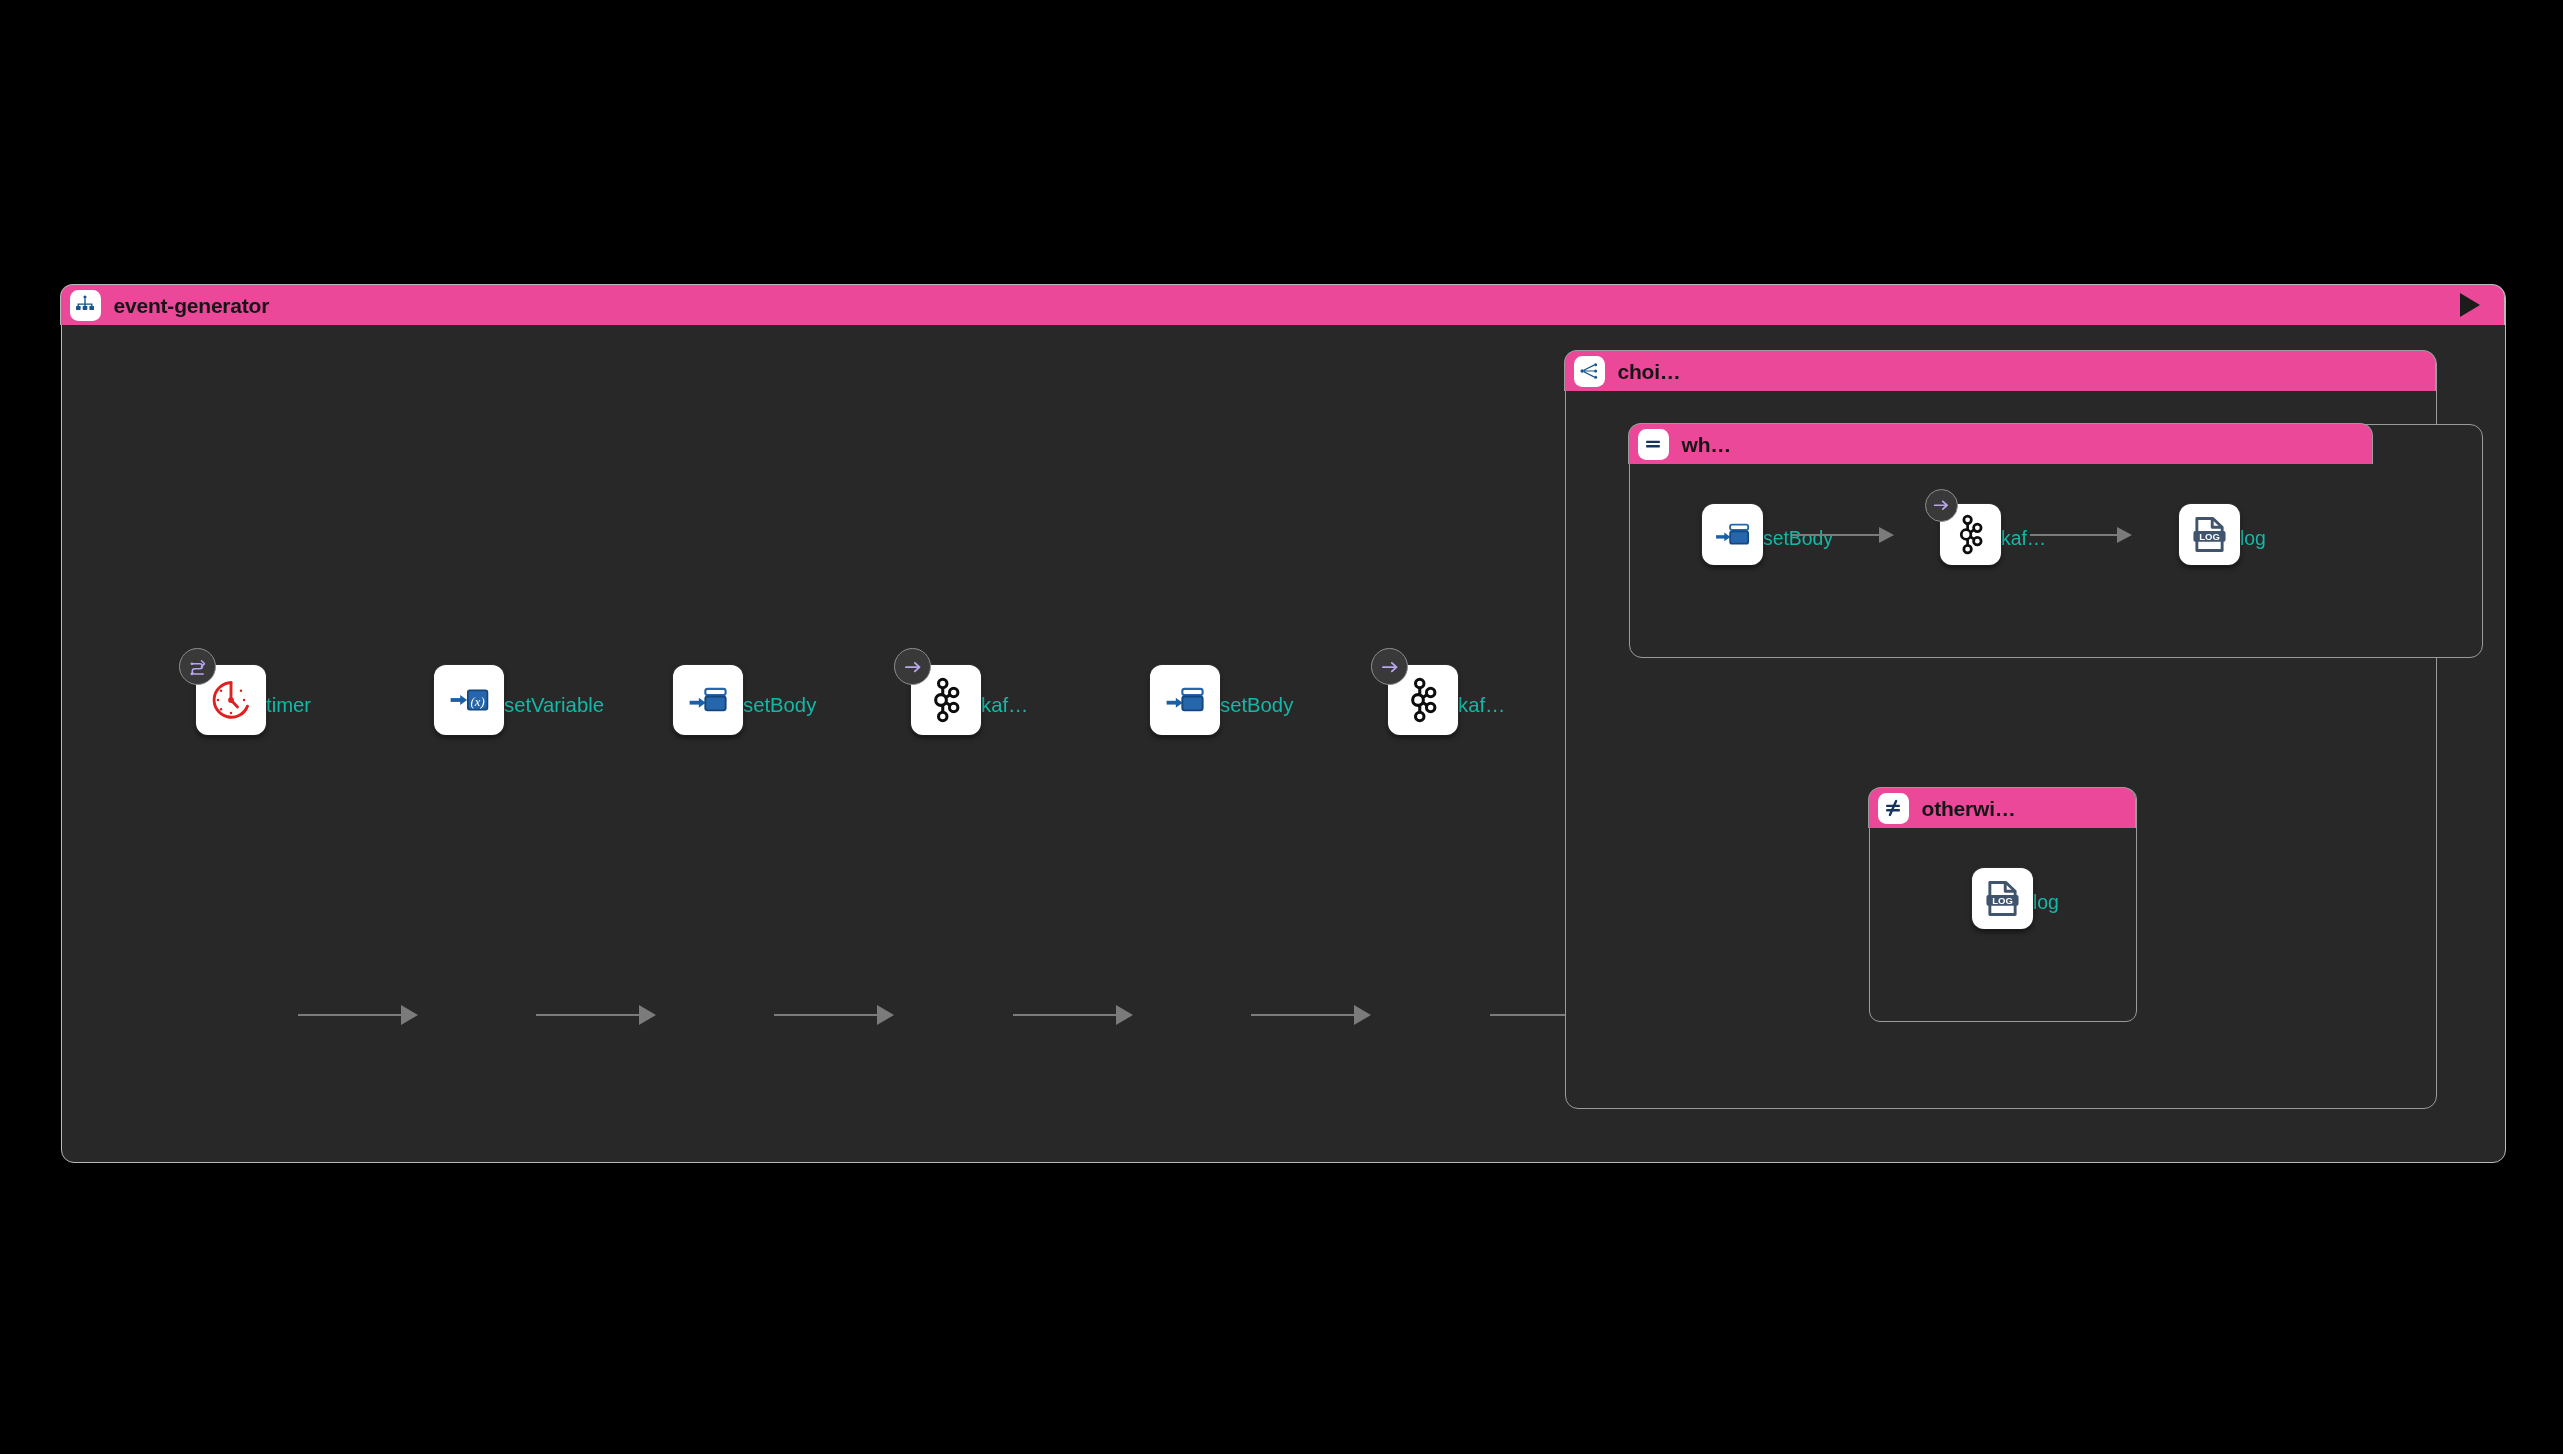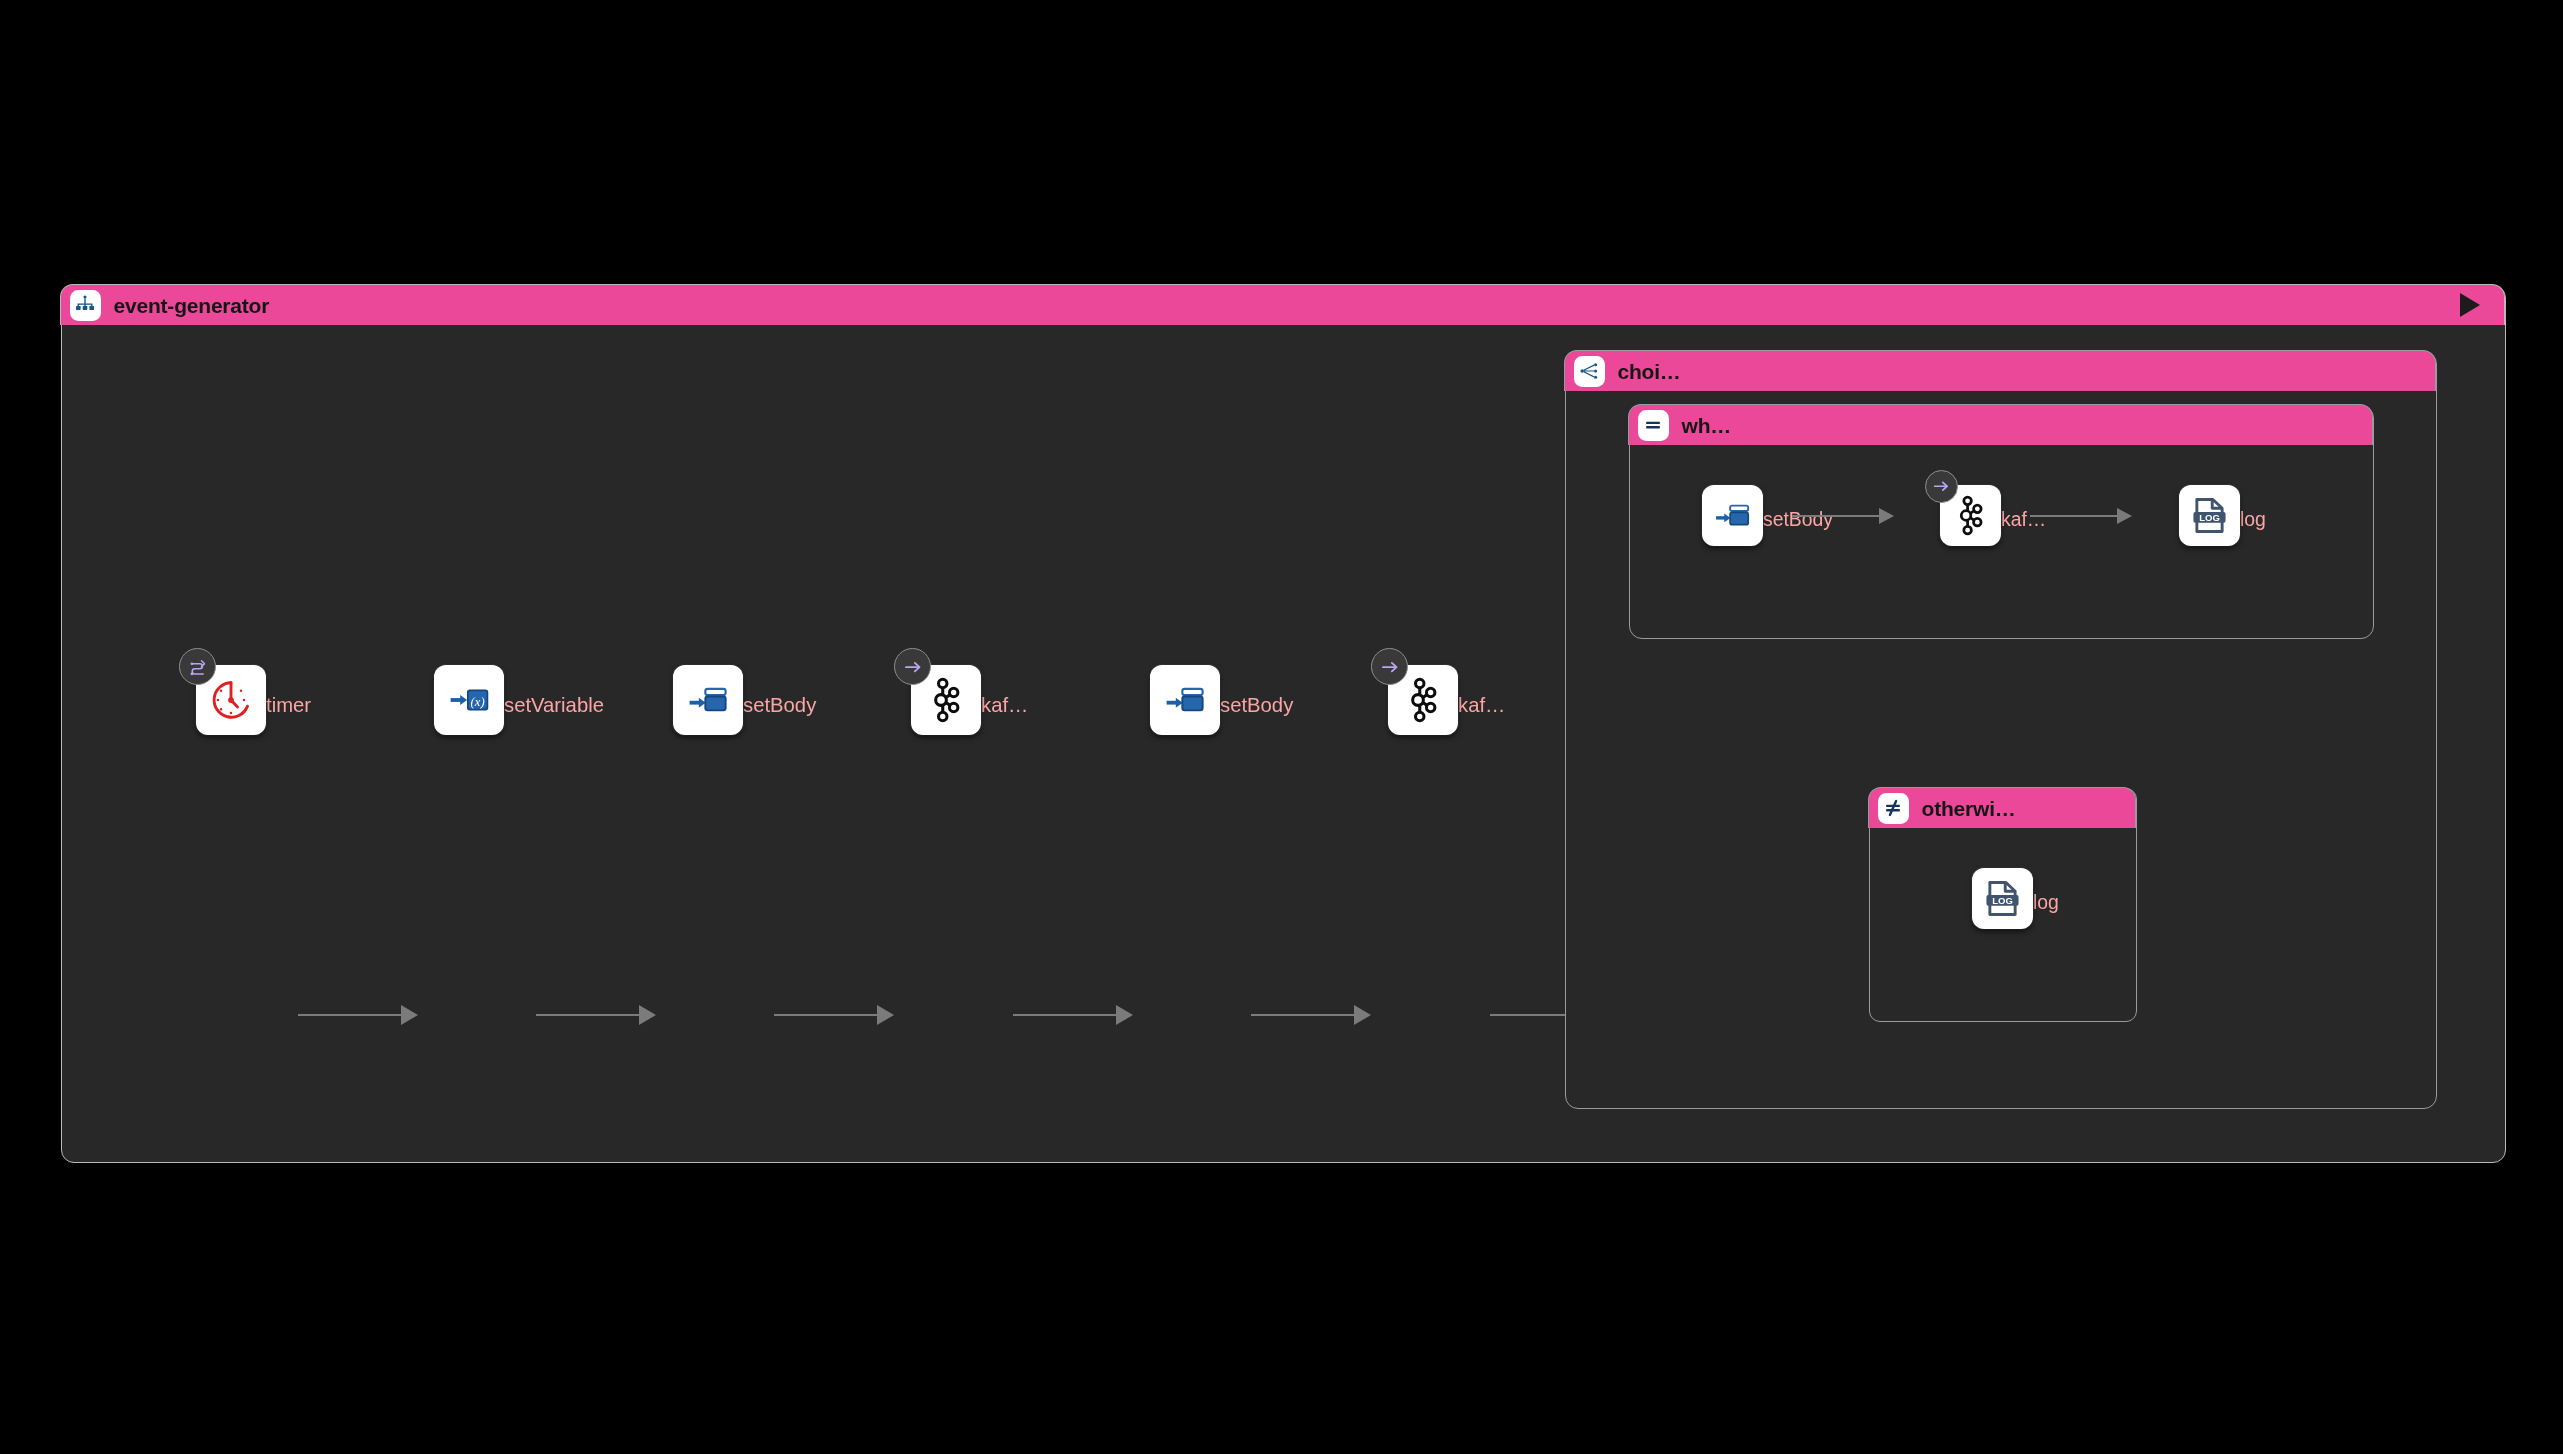--- a/index.html
+++ b/index.html
@@ -95,21 +95,21 @@
     align-items: center;
     justify-content: center;
     cursor: pointer;
   }
   .node-box.lg { width: 70px; height: 70px; }
   .node-box.sm { width: 61px; height: 61px; }
 
   .node-label {
     margin-top: 10.2px;
     font-size: 20.3px;
-    color: #fca5a5;
+    color: #14b8a6;
     white-space: nowrap;
     text-align: center;
     line-height: 1;
   }
   .node-box.sm + .node-label { font-size: 19.4px; margin-top: 9.2px; }
 
   
   .badge {
     position: absolute;
     left: -16.6px;
@@ -324,21 +324,21 @@
             <circle cx="4.6" cy="12" r="1.9" fill="#16548c"></circle>
             <circle cx="19.2" cy="5.2" r="1.7" fill="#16548c"></circle>
             <circle cx="19.2" cy="12" r="1.7" fill="#16548c"></circle>
             <circle cx="19.2" cy="18.8" r="1.7" fill="#16548c"></circle>
             <path d="M6.3 11.2 L17.5 5.6 M6.5 12 H17.5 M6.3 12.8 L17.5 18.4" stroke="#16548c" stroke-width="1.3" fill="none"></path>
           </svg>
         </span>
         <span class="group-title">choi…</span>
       </div>
 
-      <div class="group inner" style="left:63px; top:53px; width:745px; height:234px;">
+      <div class="group inner" style="left:63px; top:72px; width:854px; height:234px;">
 
         <div class="group-header inner" style="width:745px;">
           <span class="header-icon">
             <svg width="22" height="22" viewBox="0 0 24 24">
               <rect x="4.5" y="8.4" width="15" height="2.6" rx="0.5" fill="#16335e"></rect>
               <rect x="4.5" y="13.2" width="15" height="2.6" rx="0.5" fill="#16335e"></rect>
             </svg>
           </span>
           <span class="group-title">wh…</span>
         </div>

